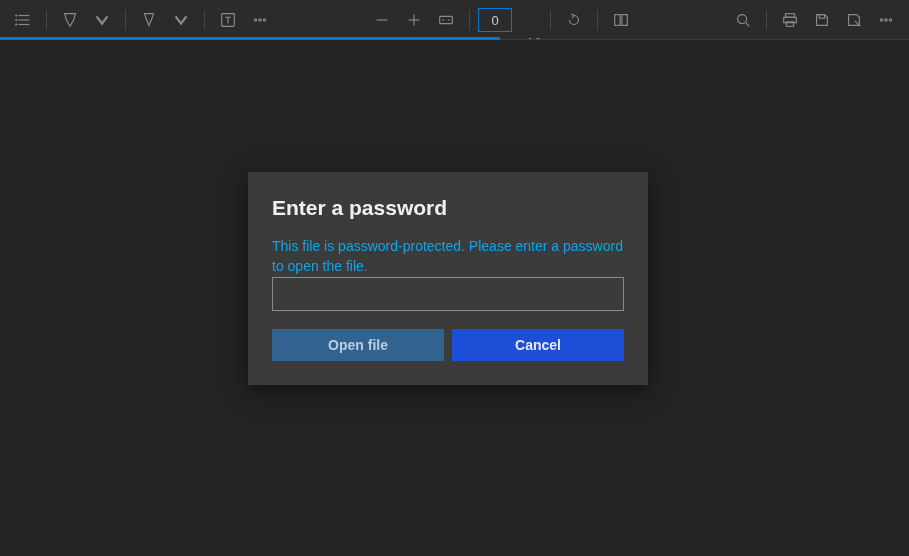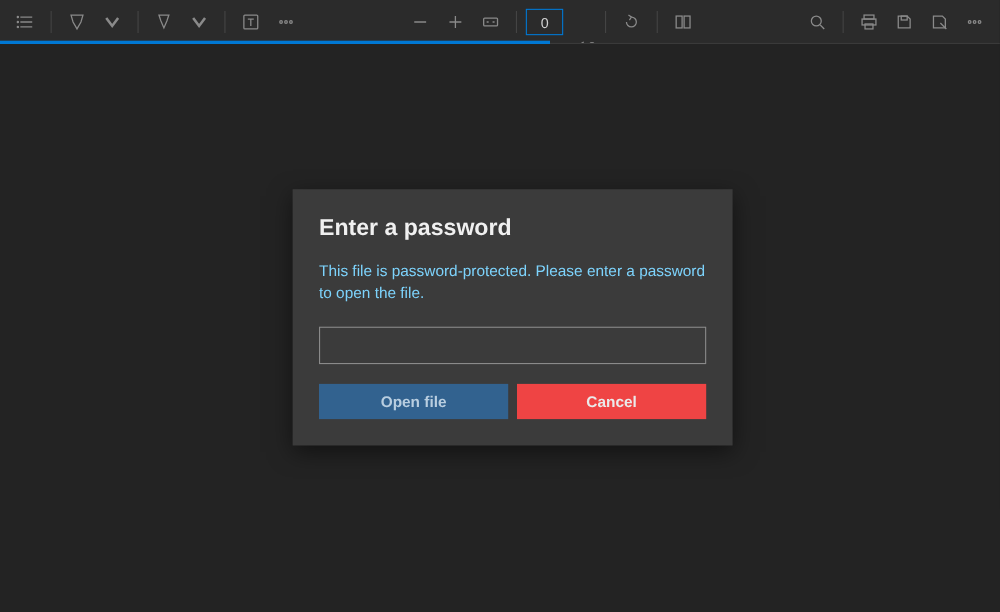--- a/index.html
+++ b/index.html
@@ -79,37 +79,36 @@
     background: #3a3a3a;
   }
   .viewer {
     position: absolute;
     top: 40px; left: 0; right: 0; bottom: 0;
     background: #232323;
   }
   .dialog {
     position: absolute;
     width: 400px;
-    left: 266px;
+    left: 248px;
     top: 172px;
     background: #3b3b3b;
     padding: 24px;
     box-shadow: 0 6px 20px rgba(0,0,0,0.5);
   }
   .dialog-title {
     color: #f0f0f0;
     font-size: 21px;
     font-weight: 600;
     margin-bottom: 16px;
   }
   .dialog-msg {
-    color: #7dd3fc;
+    color: #0ea5e9;
     font-size: 14px;
     line-height: 1.45;
-    margin-bottom: 20px;
   }
   .pw-input {
     width: 100%;
     height: 34px;
     background: #3b3b3b;
     border: 1px solid #8a8a8a;
     color: #eee;
     padding: 0 8px;
     font-size: 14px;
     outline: none;
@@ -125,21 +124,21 @@
     border: none;
     font-size: 14px;
     font-weight: 600;
     cursor: pointer;
   }
   .btn-primary {
     background: #32628f;
     color: #b9cee0;
   }
   .btn-secondary {
-    background: #ef4444;
+    background: #1d4ed8;
     color: #eaeaea;
   }
 </style>
 </head>
 <body>
 
 <div class="toolbar">
   <div class="toolbar-left">
     <button class="tb-btn">
       <svg viewBox="0 0 20 20">

